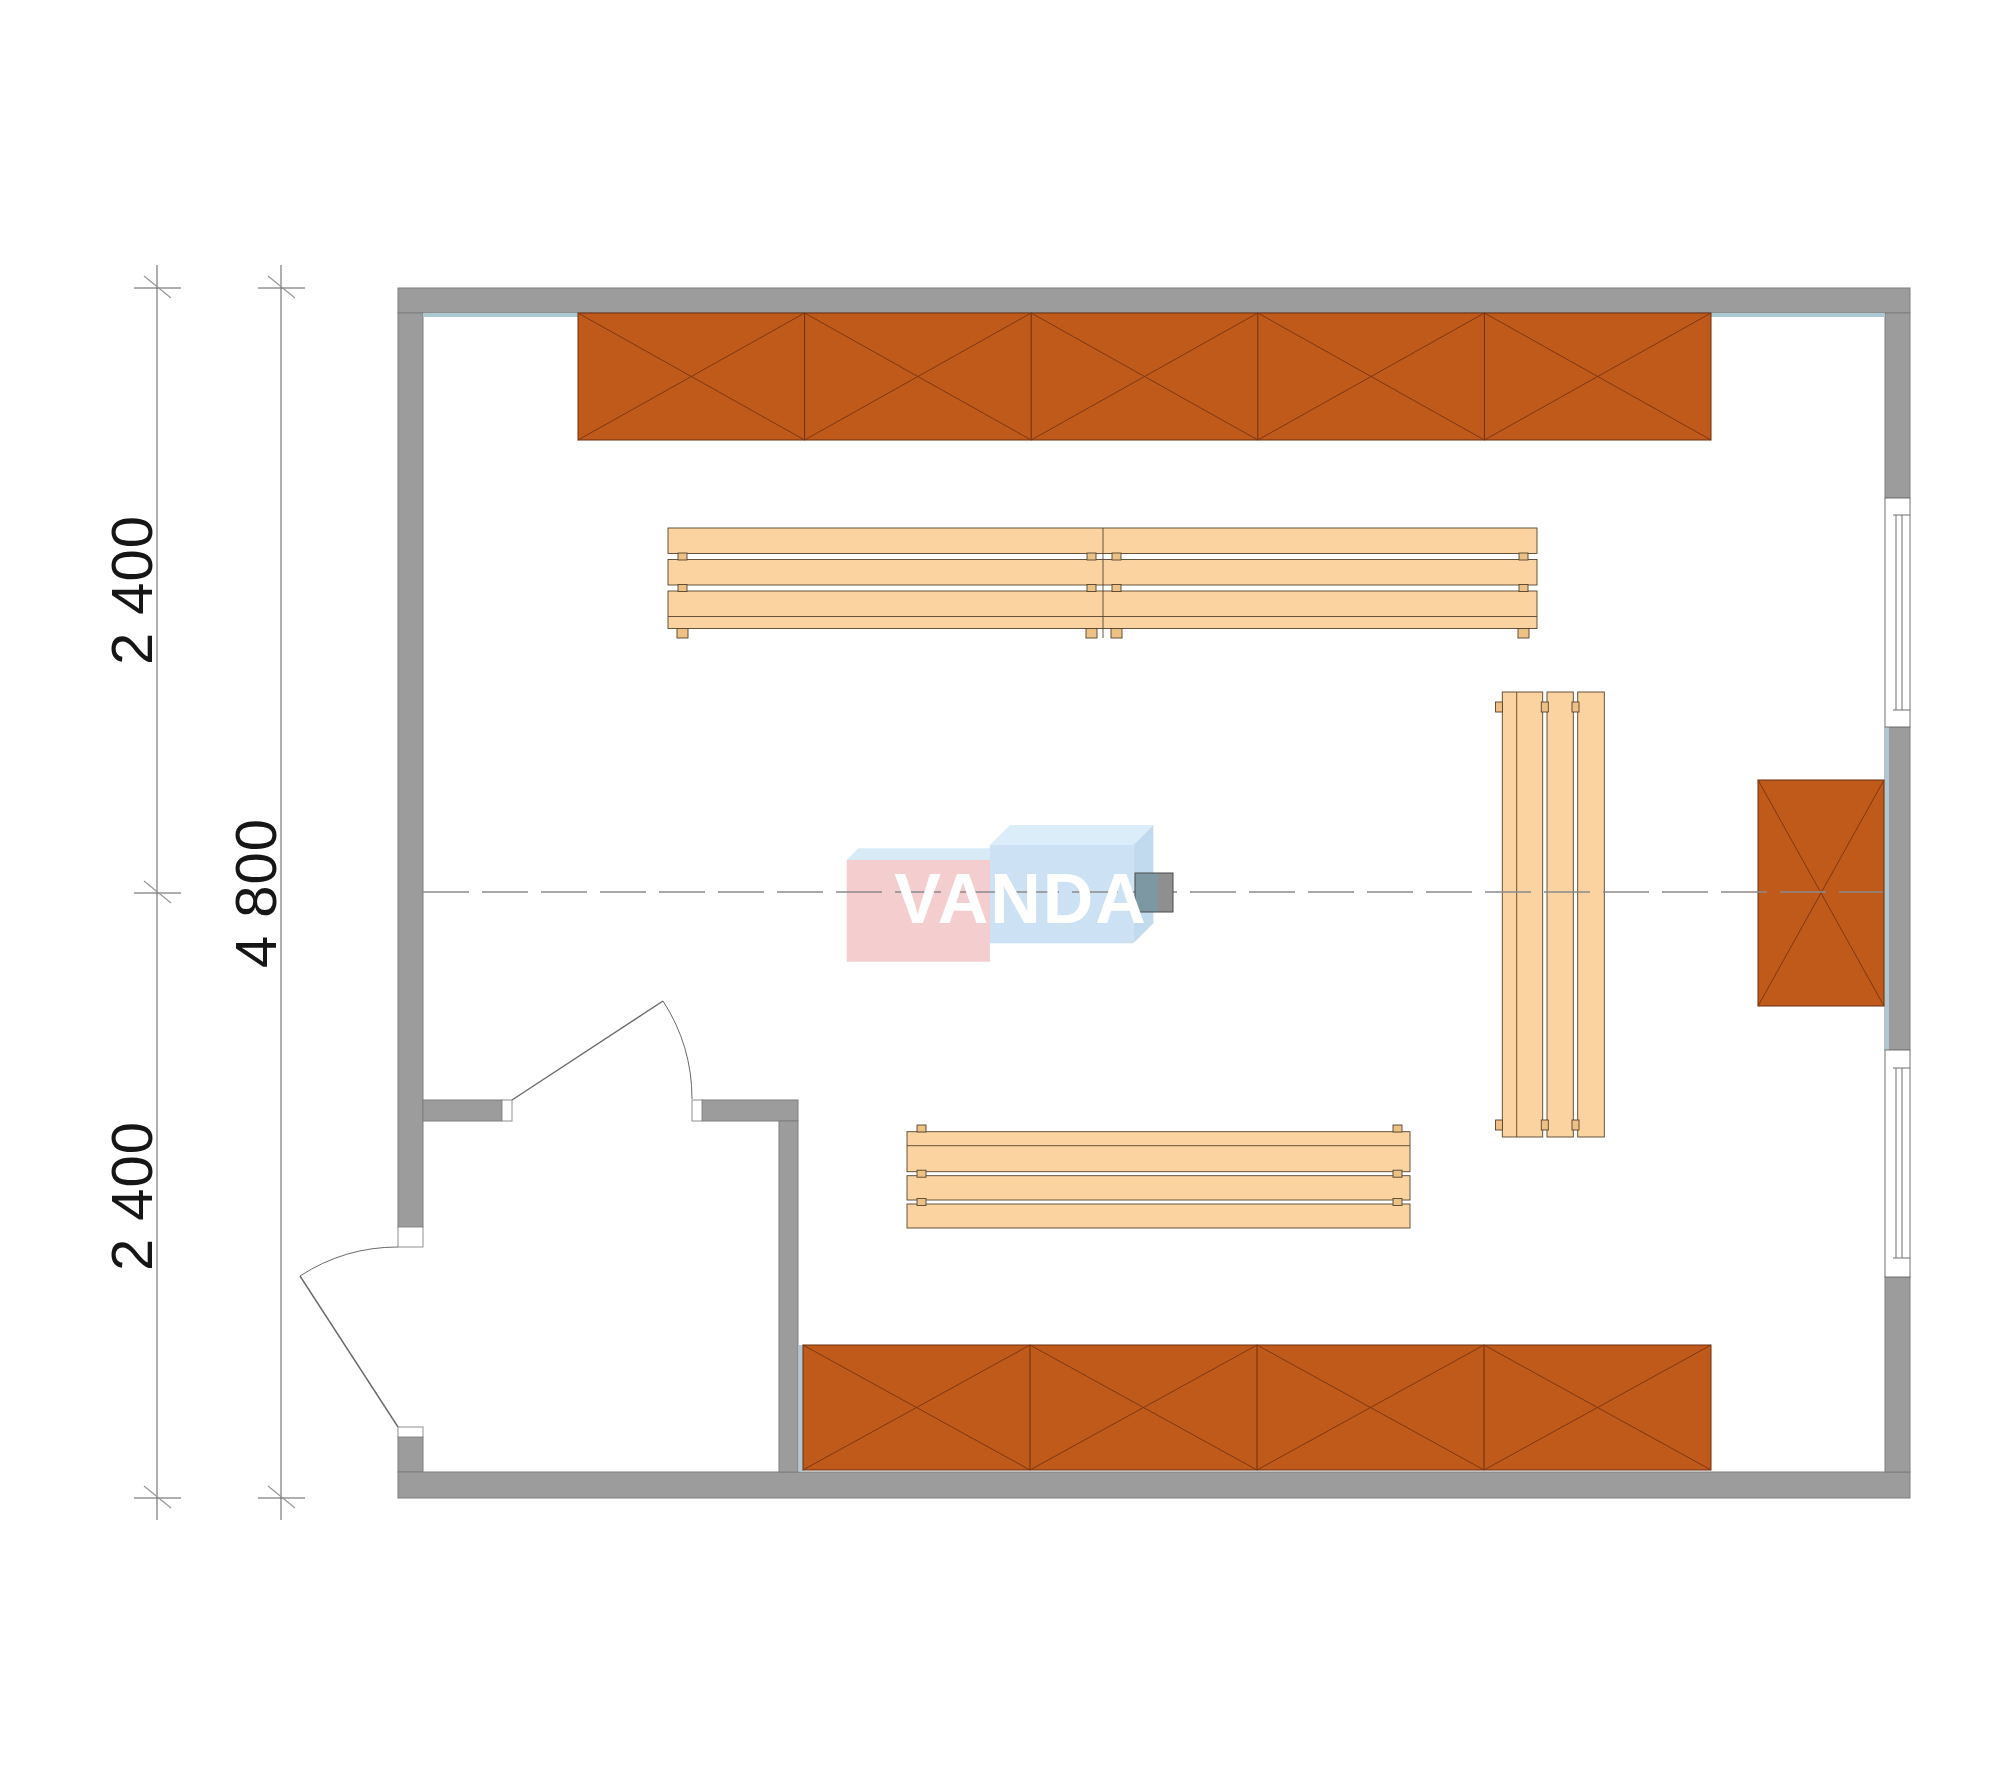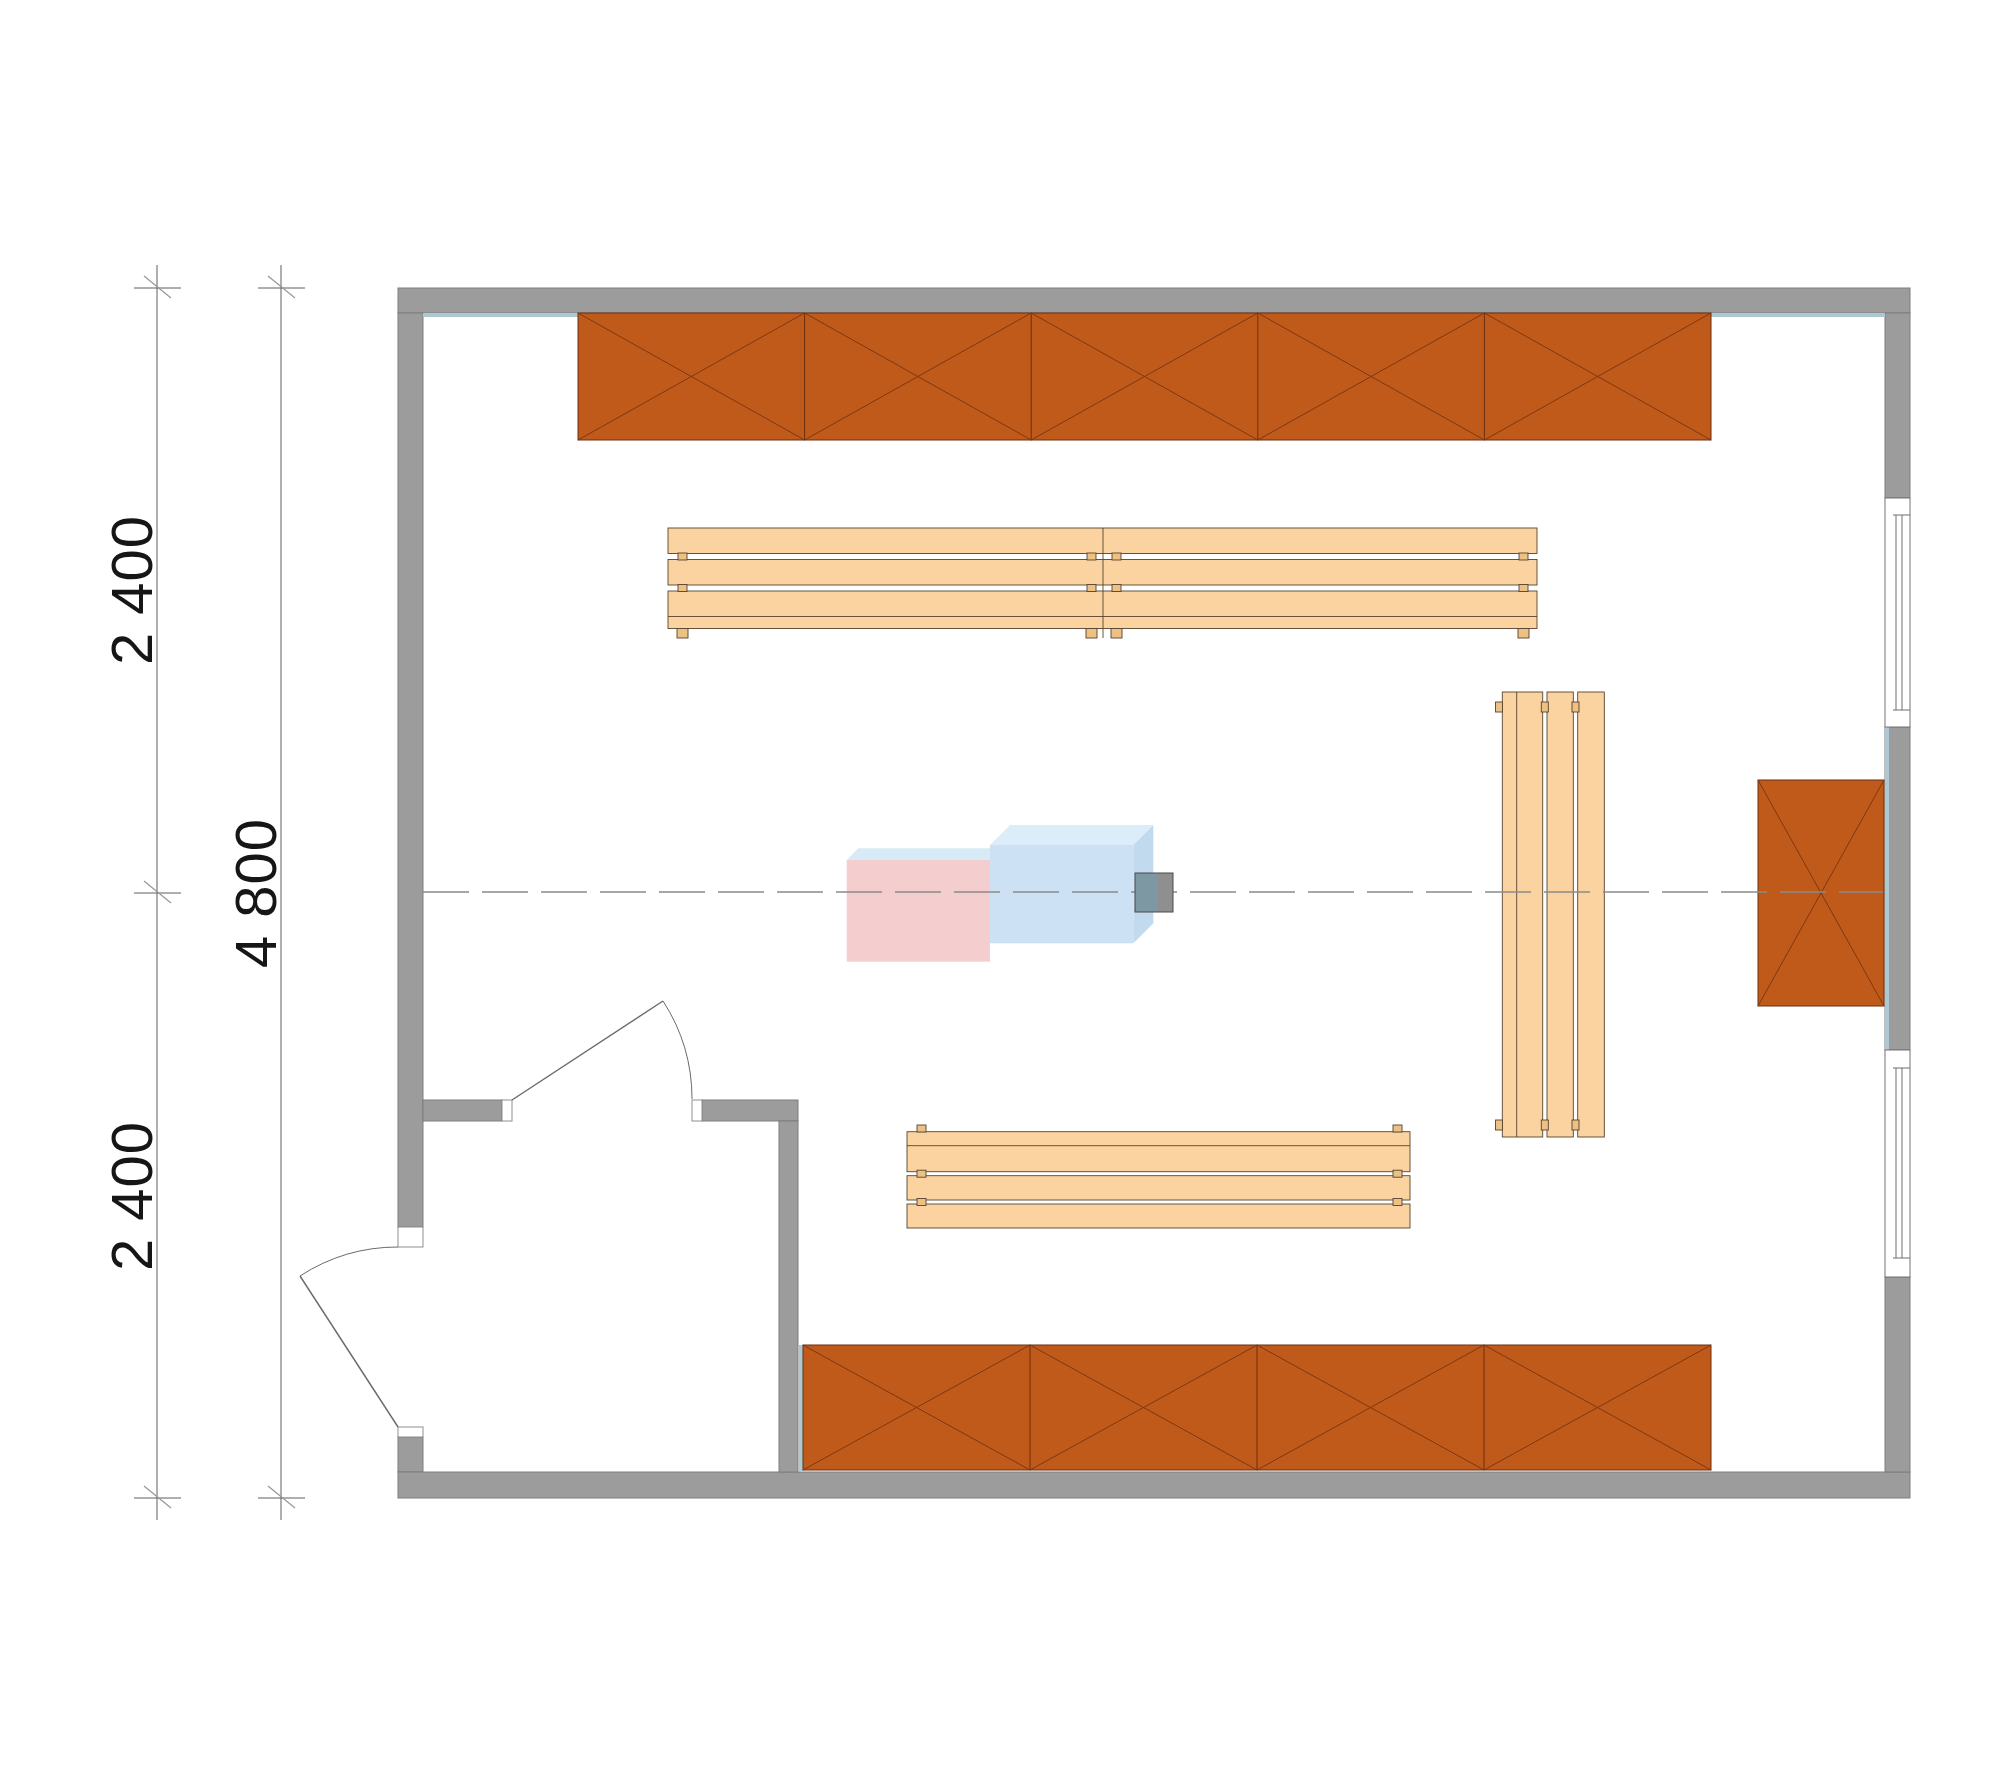--- a/index.html
+++ b/index.html
@@ -157,13 +157,14 @@
       <rect x="1135" y="873" width="23" height="39" fill="#7D98A2"></rect>
       <rect x="1158" y="873" width="15" height="39" fill="#8F8F8F"></rect>
       <rect x="1135" y="873" width="38" height="39" fill="none" stroke="#4a4a4a" stroke-width="1"></rect>
     </g>
   </svg>
 
   <div class="dim-label" style="left:21px;top:480px;">2 400</div>
   <div class="dim-label" style="left:145px;top:783px;">4 800</div>
   <div class="dim-label" style="left:21px;top:1086px;">2 400</div>
 
+  <div class="watermark-text">VANDA</div>
 </div>
 
 </body></html>

